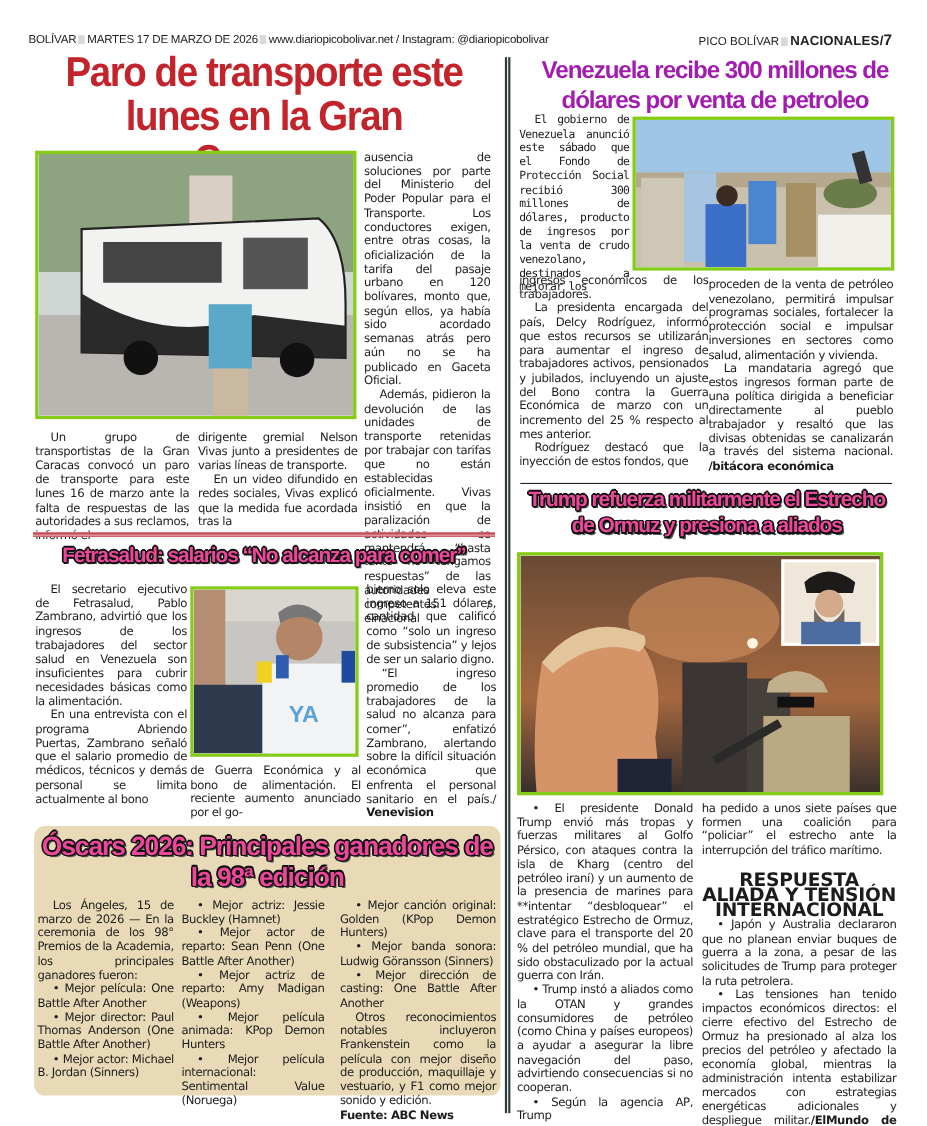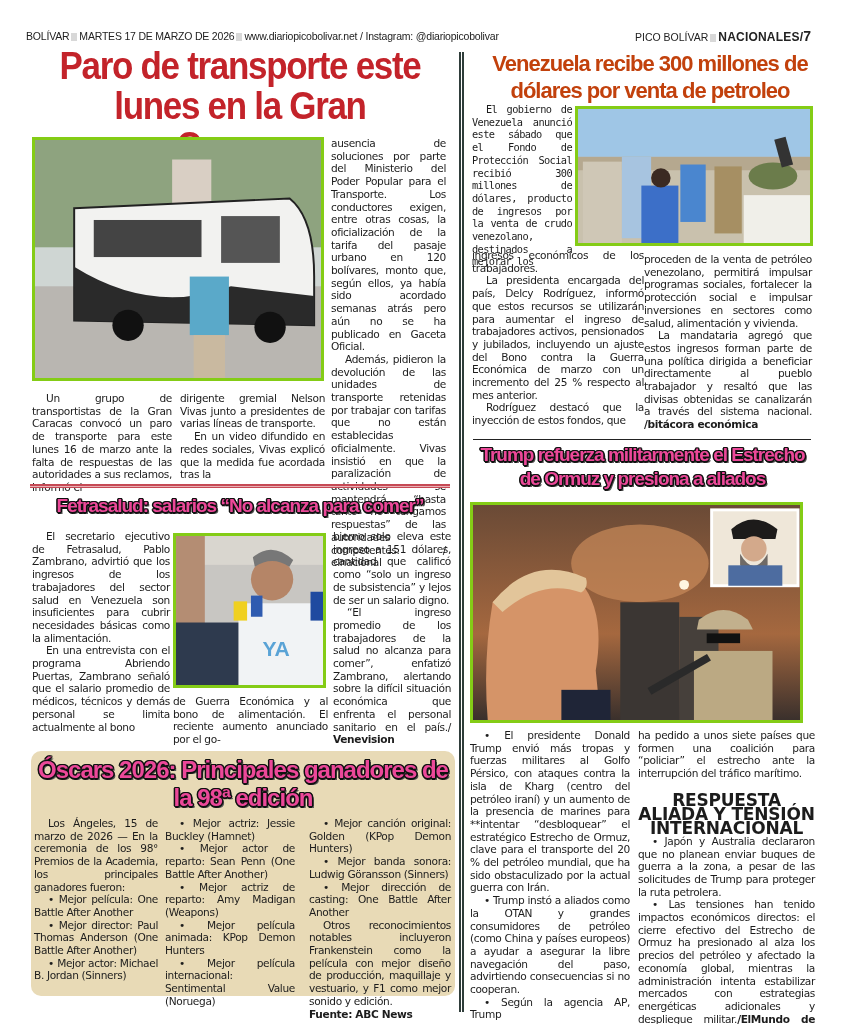--- a/index.html
+++ b/index.html
@@ -15,21 +15,21 @@
   .topbar .pagenum { font-weight: bold; font-size: 14px; }
 
   .vrule { position: absolute; left: 459px; top: 52px; width: 5px; height: 960px;
     border-left: 2px solid #2f3d3a; border-right: 2px solid #2f3d3a; }
 
   .headline-red { position: absolute; left: 30px; width: 420px; top: 46px; text-align: center;
     font-family: "Liberation Sans", sans-serif; font-weight: bold; color: #c3232a;
     font-size: 38px; line-height: 40px; letter-spacing: -1.4px; transform: scaleX(0.92); transform-origin: center; }
 
   .headline-black { position: absolute; text-align: center; font-family: "Liberation Sans", sans-serif;
-    font-weight: bold; color: #c2410c; letter-spacing: -1px; }
+    font-weight: bold; color: #a21caf; letter-spacing: -1px; }
   .h-venez { left: 470px; width: 360px; top: 50px; font-size: 22px; line-height: 27px; }
 
   .outline-head { position: absolute; text-align: center; font-family: "Liberation Sans", sans-serif;
     font-weight: bold; color: #ec4899; letter-spacing: -1px;
     text-shadow: -1px -1px 0 #111, 1px -1px 0 #111, -1px 1px 0 #111, 1px 1px 0 #111,
                  0 -1.5px 0 #111, 0 1.5px 0 #111, -1.5px 0 0 #111, 1.5px 0 0 #111, 2px 2px 0 #555; }
 
   .photo { position: absolute; border: 3px solid #84cc16; overflow: hidden; }
   .photo svg { width: 100%; height: 100%; display: block; }
 

